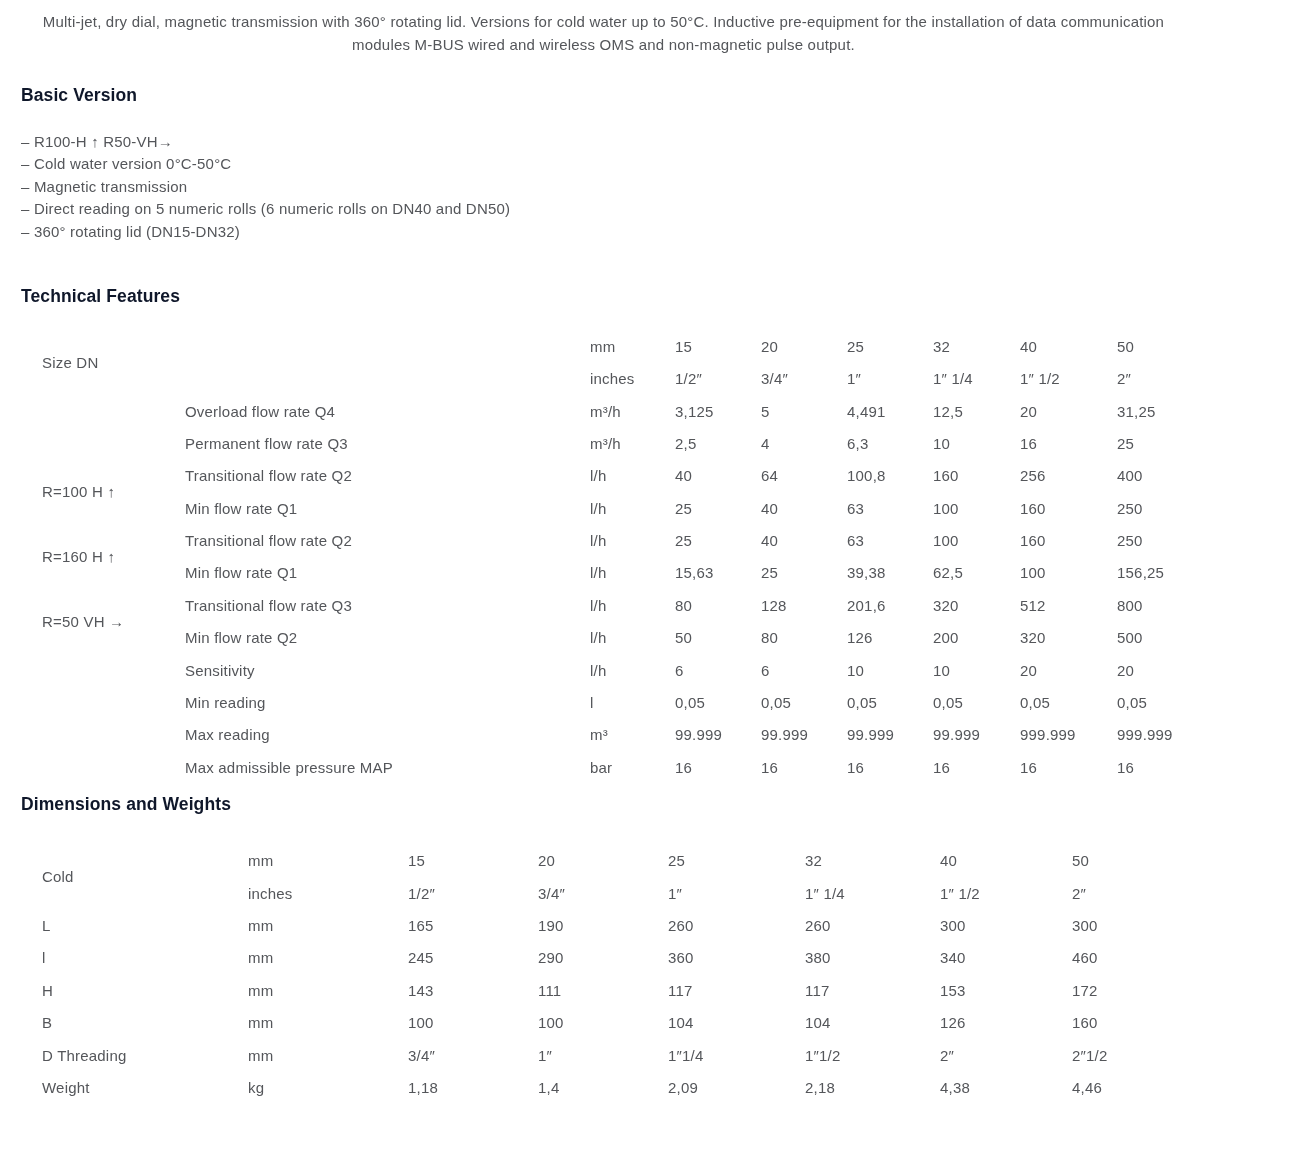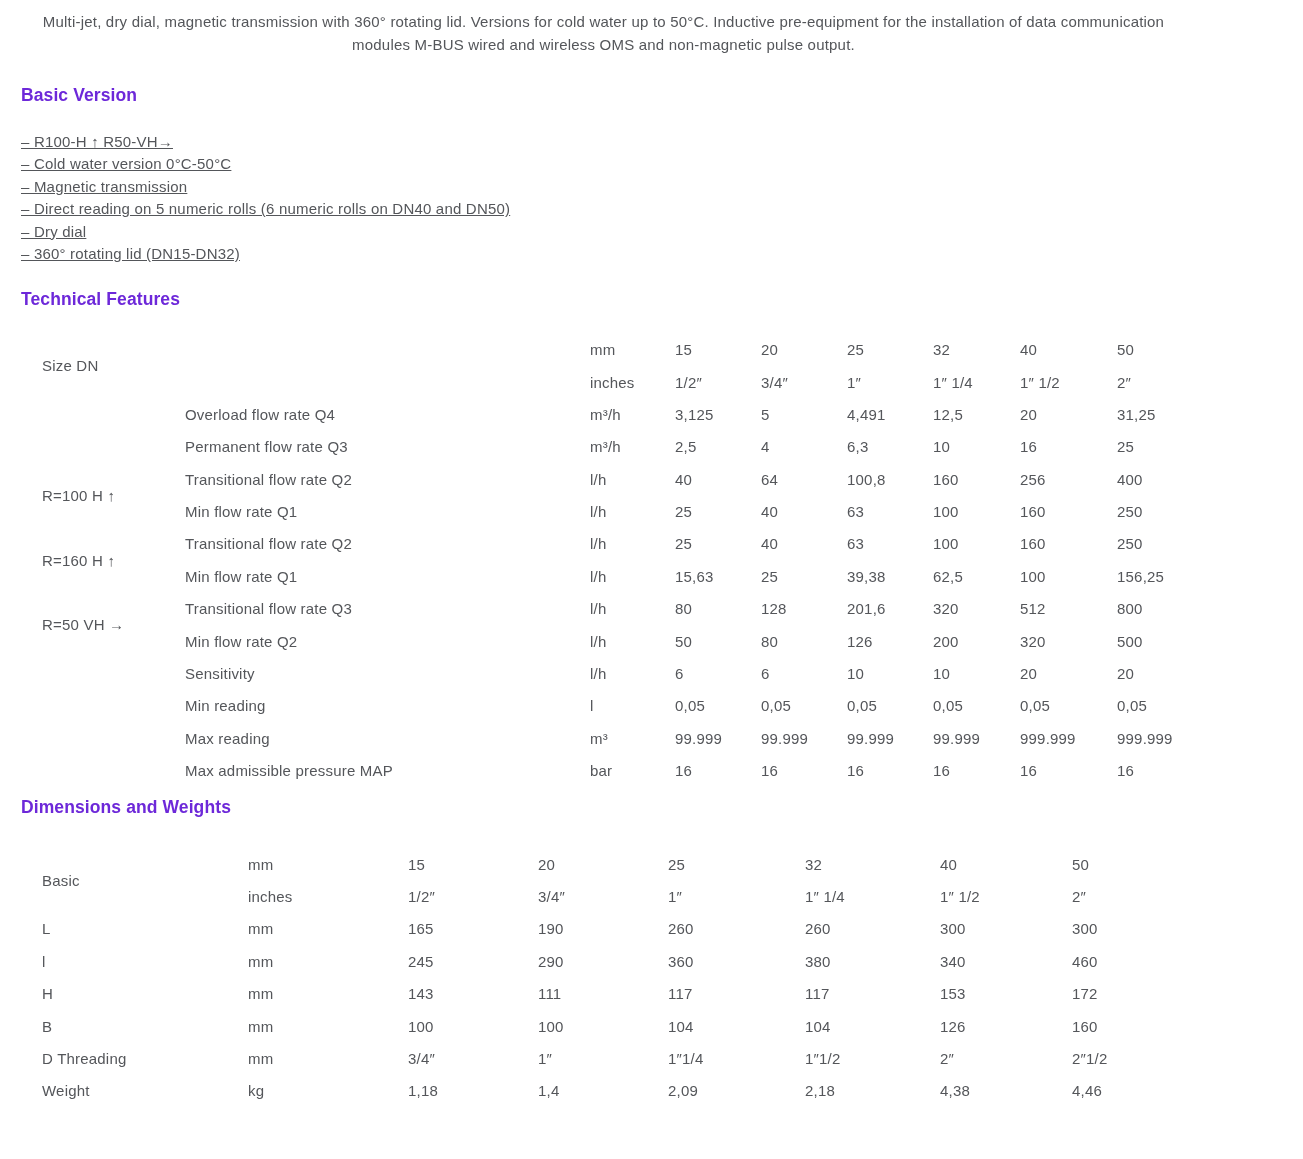--- a/index.html
+++ b/index.html
@@ -15,36 +15,35 @@
 
   .intro {
     margin: 0;
     max-width: 1165px;
     line-height: 22.5px;
     text-align: center;
   }
 
   h2 {
     margin: 0;
-    color: #6d28d9;
+    color: #0f172a;
     font-size: 17.5px;
     line-height: 21px;
     font-weight: 700;
     letter-spacing: .1px;
   }
   .h-basic { margin-top: 29px; }
-  .h-tech  { margin-top: 24px; }
+  .h-tech  { margin-top: 43px; }
   .h-dim   { margin-top: 10px; }
 
   .feature-list {
     list-style: none;
     margin: 25px 0 0 0;
     padding: 0;
     line-height: 22.4px;
-    text-decoration: underline;
   }
 
   table {
     border-collapse: collapse;
     table-layout: fixed;
     margin-left: 21px;
     border: none;
   }
   .tech-table { margin-top: 23px; width: 1195px; }
   .dim-table  { margin-top: 30px; width: 1200px; }
@@ -65,21 +64,20 @@
 
   <p class="intro">Multi-jet, dry dial, magnetic transmission with 360° rotating lid. Versions for cold water up to 50°C. Inductive pre-equipment for the installation of data communication modules M-BUS wired and wireless OMS and non-magnetic pulse output.</p>
 
   <h2 class="h-basic">Basic Version</h2>
 
   <ul class="feature-list">
     <li>– R100-H ↑ R50-VH→</li>
     <li>– Cold water version 0°C-50°C</li>
     <li>– Magnetic transmission</li>
     <li>– Direct reading on 5 numeric rolls (6 numeric rolls on DN40 and DN50)</li>
-    <li>– Dry dial</li>
     <li>– 360° rotating lid (DN15-DN32)</li>
   </ul>
 
   <h2 class="h-tech">Technical Features</h2>
 
   <table class="tech-table">
     <colgroup>
       <col style="width:143px">
         <col style="width:405px">
         <col style="width:85px">
@@ -252,21 +250,21 @@
         <col style="width:160px">
       <col style="width:130px">
         <col style="width:130px">
         <col style="width:137px">
       <col style="width:135px">
         <col style="width:132px">
         <col style="width:170px">
     </colgroup>
     <tbody>
       <tr>
-        <td rowspan="2">Basic</td>
+        <td rowspan="2">Cold</td>
         <td>mm</td>
         <td>15</td>
         <td>20</td>
         <td>25</td>
         <td>32</td>
         <td>40</td>
         <td>50</td>
       </tr>
       <tr>
         <td>inches</td>

